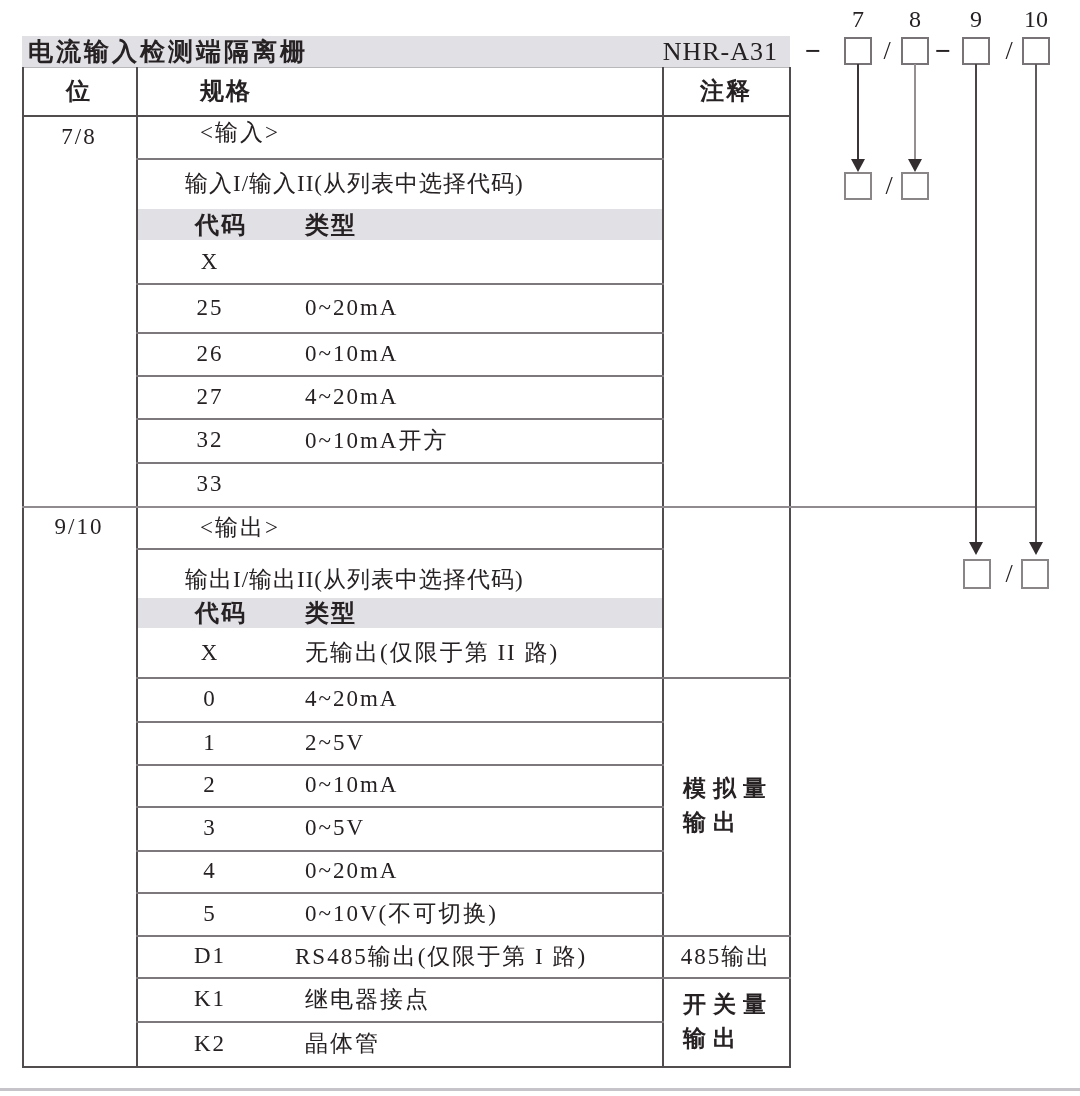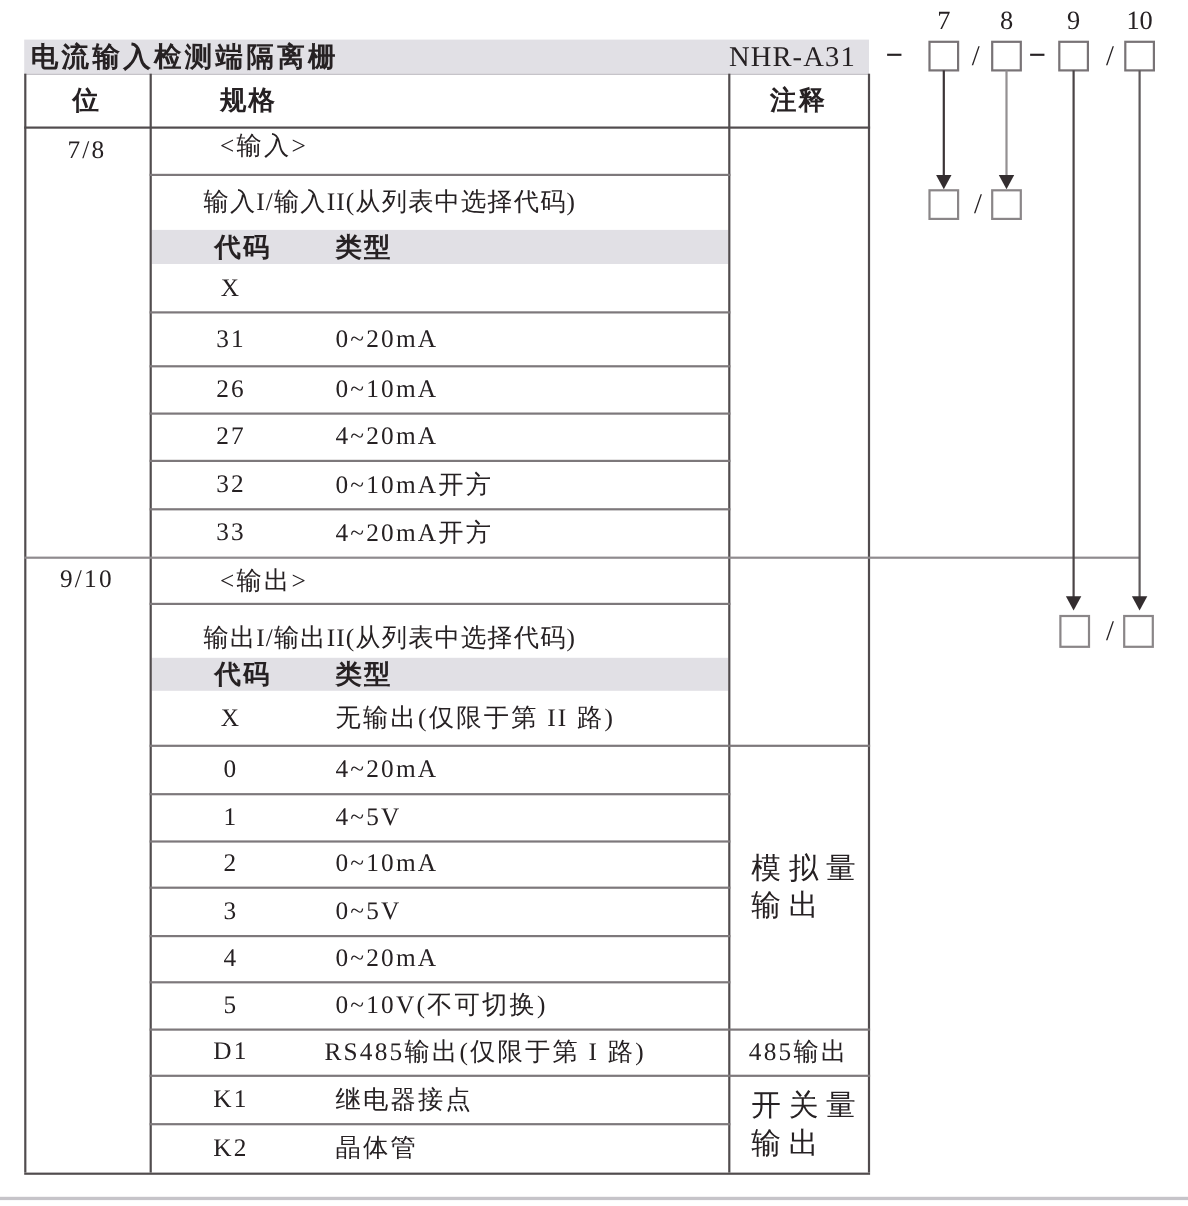--- a/index.html
+++ b/index.html
@@ -18,21 +18,21 @@
            border:2px solid #787376;background:#ffffff;}
   .landbox{position:absolute;width:28px;height:28px;box-sizing:border-box;
            border:2px solid #8a8688;background:#ffffff;}
   .vline{position:absolute;width:2px;}
   .arrowhead{position:absolute;width:0;height:0;border-left:7px solid transparent;
              border-right:7px solid transparent;border-top:13px solid #332d2f;}
   .digit{position:absolute;width:36px;height:28px;display:flex;align-items:center;justify-content:center;font-size:24px;}
   .sep{position:absolute;width:26px;height:30px;display:flex;align-items:center;justify-content:center;font-size:26px;}
   .dash{font-weight:700;font-size:28px;}
   .note-stack{position:absolute;display:flex;flex-direction:column;justify-content:center;}
-  .note-stack span{display:block;font-size:27px;letter-spacing:7px;line-height:34px;}
+  .note-stack span{display:block;font-size:23px;letter-spacing:7px;line-height:34px;font-weight:bold;}
 </style>
 </head>
 <body>
 
 <div id="stage">
 
   <div class="band" style="left:22px;top:36px;width:768px;height:31px;"></div>
   <div class="cell bold" style="left:28px;top:36px;height:31px;font-size:25px;letter-spacing:3px;">电流输入检测端隔离栅</div>
   <div class="cell" style="left:560px;top:36px;width:218px;height:31px;justify-content:flex-end;font-size:26px;letter-spacing:1px;">NHR-A31</div>
 
@@ -42,45 +42,44 @@
 
   <div class="cell center" style="left:22px;top:115px;width:114px;height:43px;">7/8</div>
   <div class="cell" style="left:200px;top:115px;height:35px;">&lt;输入&gt;</div>
   <div class="cell" style="left:185px;top:158px;height:51px;letter-spacing:1px;">输入I/输入II(从列表中选择代码)</div>
 
   <div class="band" style="left:138px;top:209px;width:524px;height:31px;"></div>
   <div class="cell bold" style="left:195px;top:209px;height:31px;font-size:24px;">代码</div>
   <div class="cell bold" style="left:305px;top:209px;height:31px;font-size:24px;">类型</div>
 
   <div class="cell center" style="left:150px;top:240px;width:120px;height:43px;">X</div>
-  <div class="cell center" style="left:150px;top:283px;width:120px;height:49px;">31</div>
+  <div class="cell center" style="left:150px;top:283px;width:120px;height:49px;">25</div>
   <div class="cell" style="left:305px;top:283px;height:49px;">0~20mA</div>
   <div class="cell center" style="left:150px;top:332px;width:120px;height:43px;">26</div>
   <div class="cell" style="left:305px;top:332px;height:43px;">0~10mA</div>
   <div class="cell center" style="left:150px;top:375px;width:120px;height:43px;">27</div>
   <div class="cell" style="left:305px;top:375px;height:43px;">4~20mA</div>
   <div class="cell center" style="left:150px;top:418px;width:120px;height:44px;">32</div>
   <div class="cell" style="left:305px;top:418px;height:44px;">0~10mA开方</div>
   <div class="cell center" style="left:150px;top:462px;width:120px;height:44px;">33</div>
-  <div class="cell" style="left:305px;top:462px;height:44px;">4~20mA开方</div>
 
   <div class="cell center" style="left:22px;top:506px;width:114px;height:42px;">9/10</div>
   <div class="cell" style="left:200px;top:506px;height:42px;">&lt;输出&gt;</div>
   <div class="cell" style="left:185px;top:548px;height:62px;letter-spacing:1px;">输出I/输出II(从列表中选择代码)</div>
 
   <div class="band" style="left:138px;top:598px;width:524px;height:30px;"></div>
   <div class="cell bold" style="left:195px;top:598px;height:30px;font-size:24px;">代码</div>
   <div class="cell bold" style="left:305px;top:598px;height:30px;font-size:24px;">类型</div>
 
   <div class="cell center" style="left:150px;top:628px;width:120px;height:49px;">X</div>
   <div class="cell" style="left:305px;top:628px;height:49px;">无输出(仅限于第 II 路)</div>
   <div class="cell center" style="left:150px;top:677px;width:120px;height:44px;">0</div>
   <div class="cell" style="left:305px;top:677px;height:44px;">4~20mA</div>
   <div class="cell center" style="left:150px;top:721px;width:120px;height:43px;">1</div>
-  <div class="cell" style="left:305px;top:721px;height:43px;">4~5V</div>
+  <div class="cell" style="left:305px;top:721px;height:43px;">2~5V</div>
   <div class="cell center" style="left:150px;top:764px;width:120px;height:42px;">2</div>
   <div class="cell" style="left:305px;top:764px;height:42px;">0~10mA</div>
   <div class="cell center" style="left:150px;top:806px;width:120px;height:44px;">3</div>
   <div class="cell" style="left:305px;top:806px;height:44px;">0~5V</div>
   <div class="cell center" style="left:150px;top:850px;width:120px;height:42px;">4</div>
   <div class="cell" style="left:305px;top:850px;height:42px;">0~20mA</div>
   <div class="cell center" style="left:150px;top:892px;width:120px;height:43px;">5</div>
   <div class="cell" style="left:305px;top:892px;height:43px;">0~10V(不可切换)</div>
   <div class="cell center" style="left:150px;top:935px;width:120px;height:42px;">D1</div>
   <div class="cell" style="left:295px;top:935px;height:42px;">RS485输出(仅限于第 I 路)</div>

